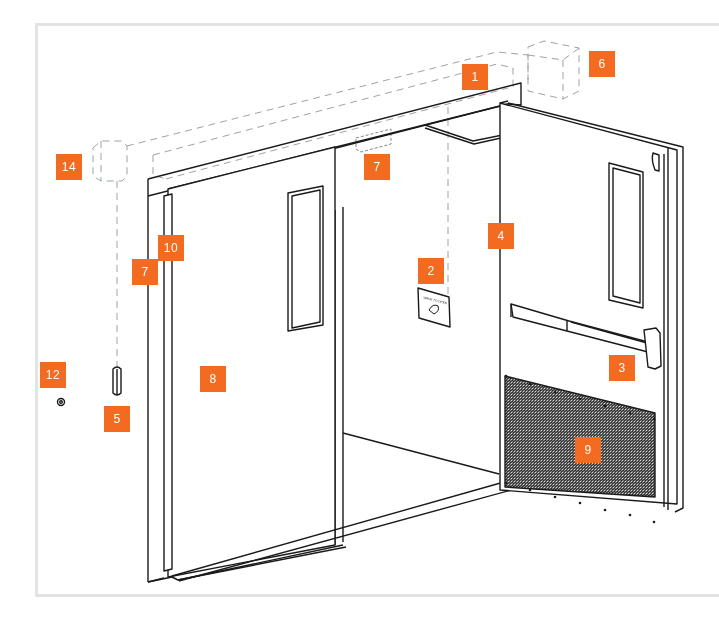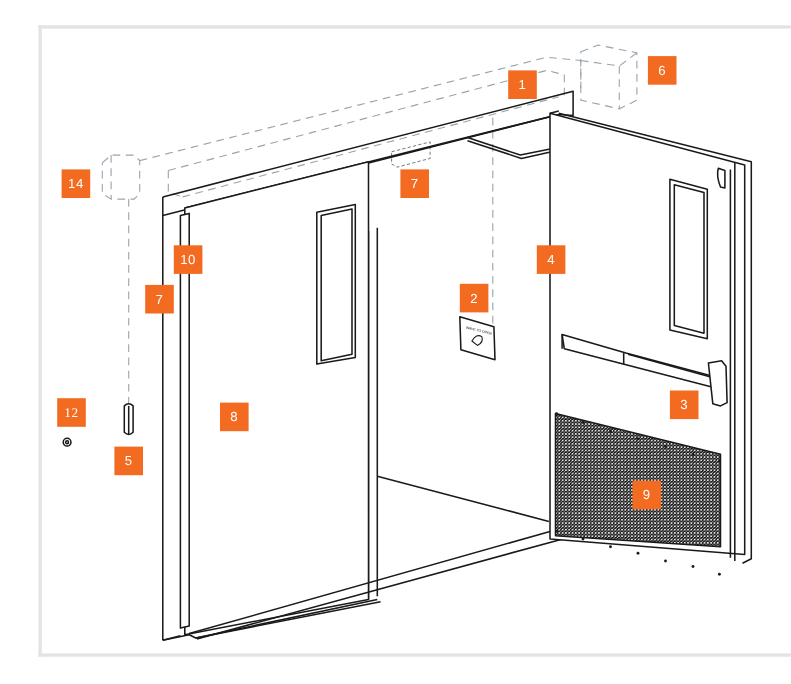--- a/index.html
+++ b/index.html
@@ -120,16 +120,16 @@
 
 <div class="badge" style="left:462px;top:64px;">1</div>
 <div class="badge" style="left:418px;top:258px;">2</div>
 <div class="badge" style="left:609px;top:355px;">3</div>
 <div class="badge" style="left:488px;top:223px;">4</div>
 <div class="badge" style="left:104px;top:406px;">5</div>
 <div class="badge" style="left:589px;top:51px;">6</div>
 <div class="badge" style="left:132px;top:259px;">7</div>
 <div class="badge" style="left:200px;top:366px;">8</div>
 <div class="badge" style="left:575px;top:437px;">9</div>
-<div class="badge" style="left:158px;top:223px;">10</div>
+<div class="badge" style="left:158px;top:235px;">10</div>
 <div class="badge" style="left:56px;top:154px;">14</div>
-<div class="badge" style="left:52px;top:362px;font-family:Liberation Serif, serif;">12</div>
+<div class="badge" style="left:40px;top:362px;">12</div>
 <div class="badge" style="left:364px;top:154px;">7</div>
 
 </body></html>

